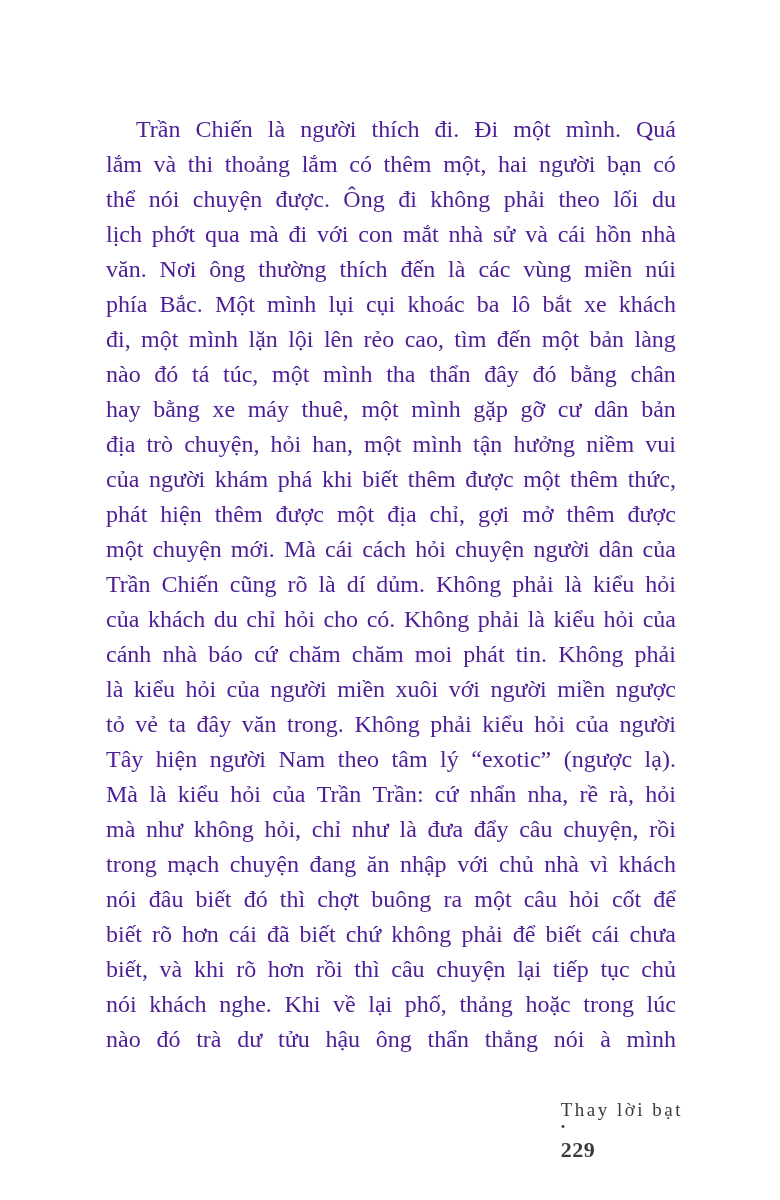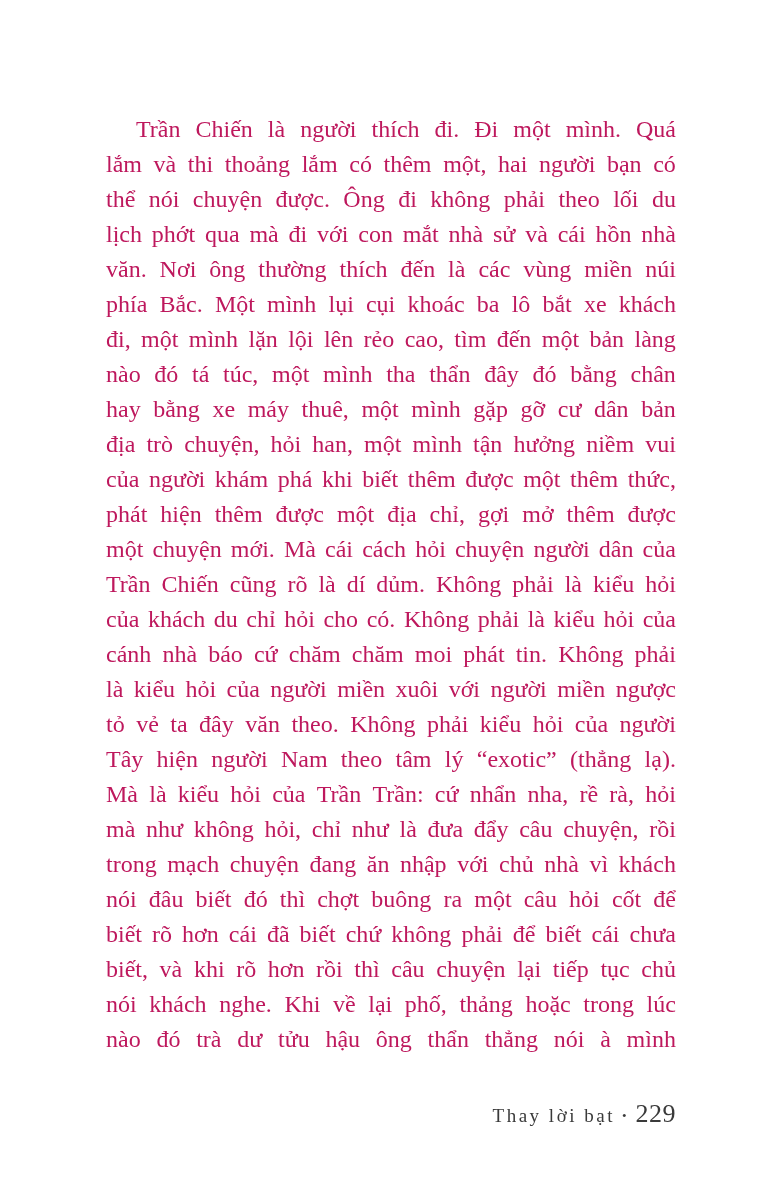--- a/index.html
+++ b/index.html
@@ -19,34 +19,35 @@
     left: 106px; top: 112px;
     width: 570px;
   }
   .line {
     display: flex;
     justify-content: space-between;
     align-items: baseline;
     height: 35px;
     line-height: 35px;
     font-size: 24px;
-    color: #be185d;
+    color: #4c1d95;
   }
   .line.indent { padding-left: 30px; }
   .word { white-space: pre; flex: 0 0 auto; }
   .footer {
     position: absolute;
     top: 1099px; right: 104px;
     display: flex;
     align-items: baseline;
     color: #3a3a3a;
+    flex-direction: column;
   }
   .footer-title { font-size: 19px; letter-spacing: 2.5px; }
   .footer-dot  { font-size: 13px; margin: 0 9px 0 7px; position: relative; top: -2px; }
-  .footer-num  { font-size: 26px; letter-spacing: 0.5px; }
+  .footer-num  { font-size: 22px; letter-spacing: 0.5px; font-weight: bold; }
 </style>
 </head>
 <body>
 
 <div class="page">
   <div class="text-block" id="text-block">
       <div class="line indent">
         <span class="word">Trần</span>
         <span class="word">Chiến</span>
         <span class="word">là</span>
@@ -277,38 +278,38 @@
         <span class="word">người</span>
         <span class="word">miền</span>
         <span class="word">ngược</span>
       </div>
       <div class="line">
         <span class="word">tỏ</span>
         <span class="word">vẻ</span>
         <span class="word">ta</span>
         <span class="word">đây</span>
         <span class="word">văn</span>
-        <span class="word">theo.</span>
+        <span class="word">trong.</span>
         <span class="word">Không</span>
         <span class="word">phải</span>
         <span class="word">kiểu</span>
         <span class="word">hỏi</span>
         <span class="word">của</span>
         <span class="word">người</span>
       </div>
       <div class="line">
         <span class="word">Tây</span>
         <span class="word">hiện</span>
         <span class="word">người</span>
         <span class="word">Nam</span>
         <span class="word">theo</span>
         <span class="word">tâm</span>
         <span class="word">lý</span>
         <span class="word">“exotic”</span>
-        <span class="word">(thẳng</span>
+        <span class="word">(ngược</span>
         <span class="word">lạ).</span>
       </div>
       <div class="line">
         <span class="word">Mà</span>
         <span class="word">là</span>
         <span class="word">kiểu</span>
         <span class="word">hỏi</span>
         <span class="word">của</span>
         <span class="word">Trần</span>
         <span class="word">Trần:</span>

